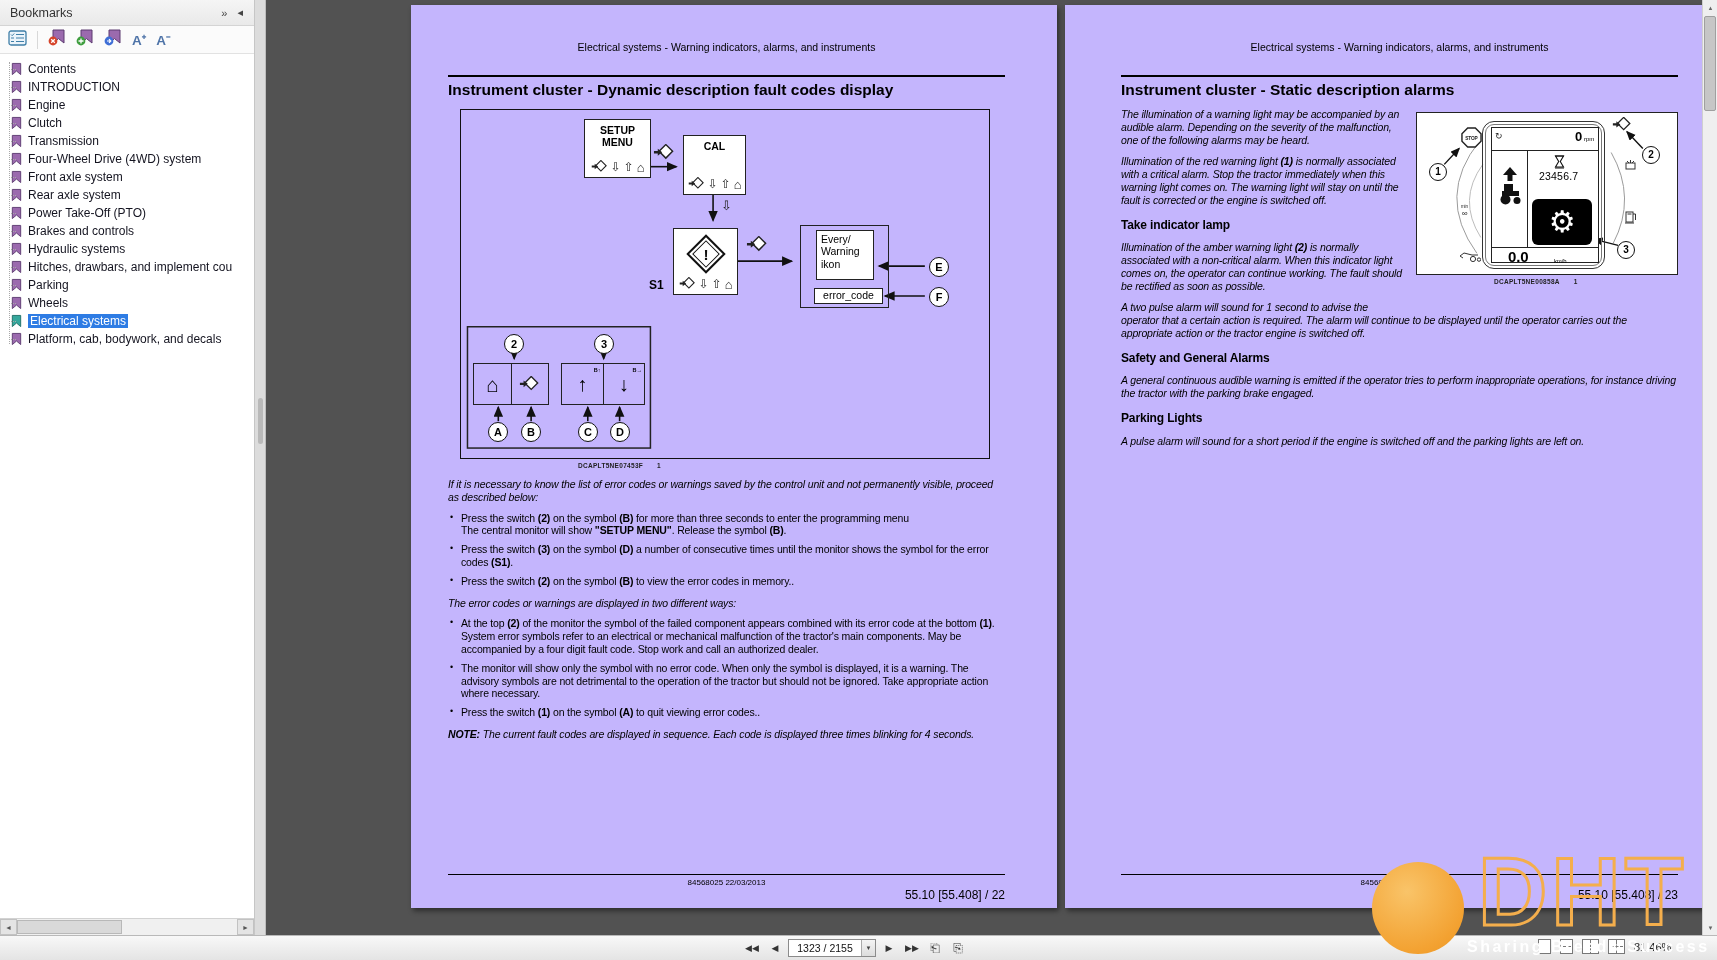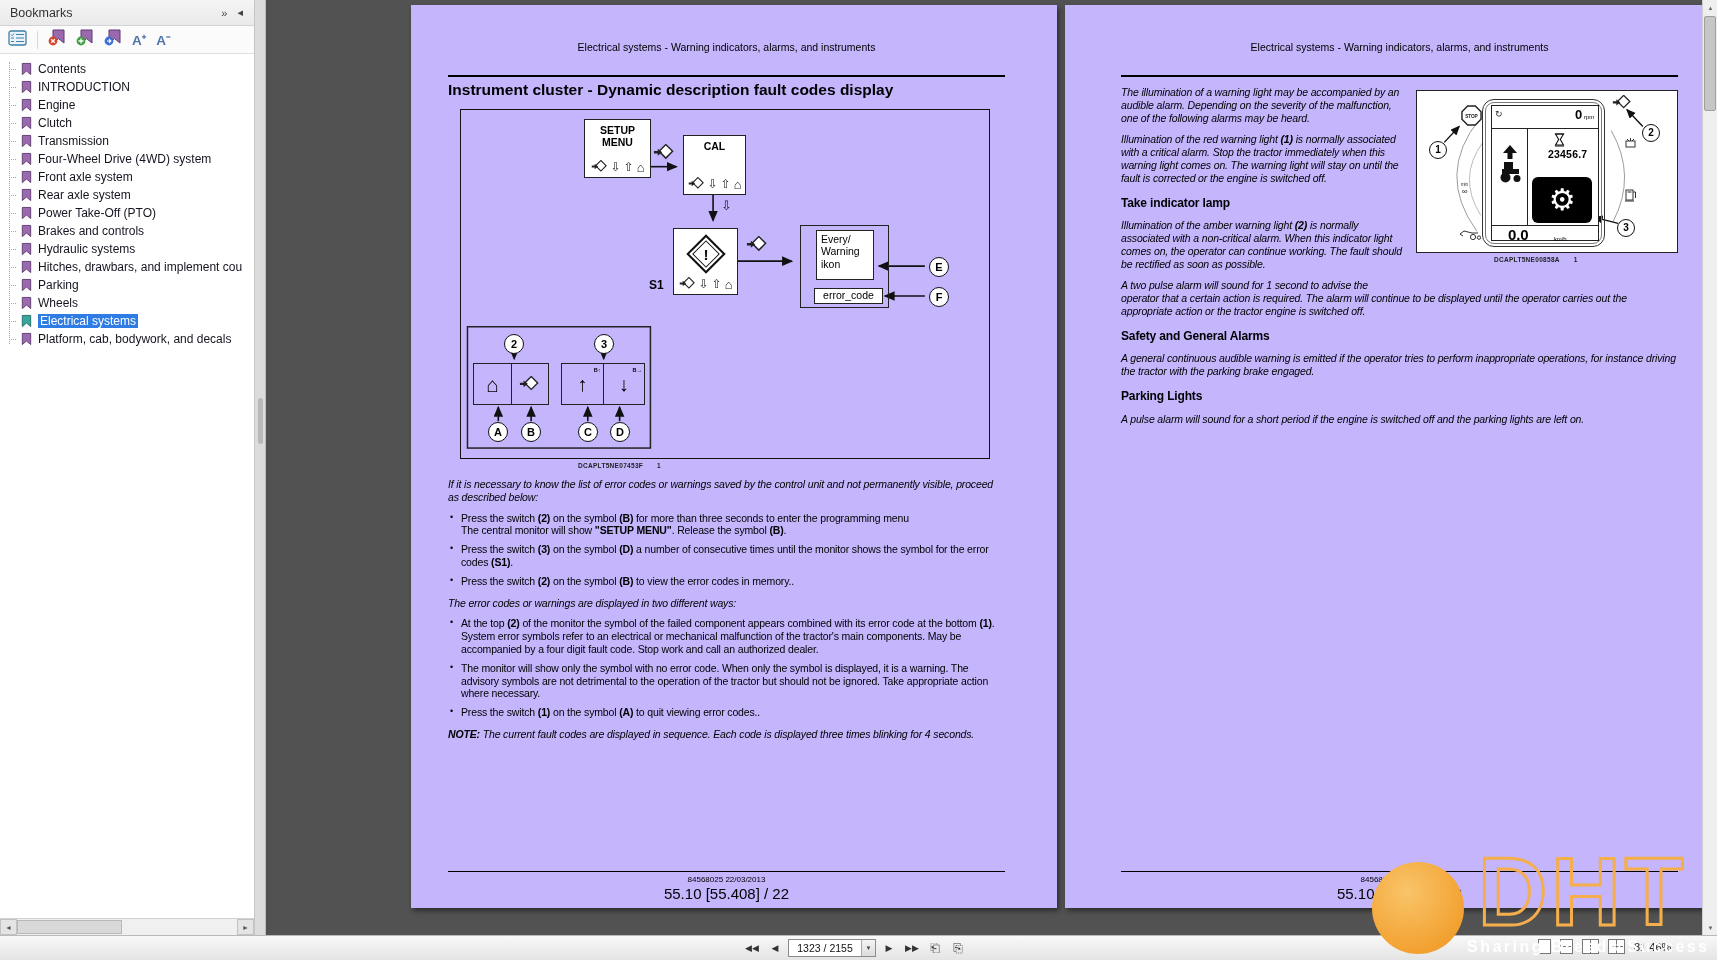--- a/index.html
+++ b/index.html
@@ -10,21 +10,21 @@
   #panel { position:absolute; left:0; top:0; width:254px; height:935px; background:#fff; z-index:10; overflow:hidden; }
   .panel-header { height:26px; background:linear-gradient(#f5f5f5,#e9e9e9); border-bottom:1px solid #d4d4d4;
                   display:flex; align-items:center; padding:0 6px 0 10px; }
   .panel-title { font-size:12.5px; color:#333; flex:1; }
   .ph-ico { font-size:11px; color:#444; padding:0 5px; cursor:pointer; }
   .panel-toolbar { height:28px; background:#fbfbfb; border-bottom:1px solid #e2e2e2; display:flex; align-items:center; padding-left:8px; gap:10px; }
   .pt-sep { width:1px; height:18px; background:#d8d8d8; }
   .tsize { font-size:13.5px; font-weight:bold; color:#4f74a8; }
   #tree { position:relative; padding-top:6px; }
   #vline { position:absolute; left:9px; top:8px; height:282px; border-left:1px dotted #a8a8a8; }
-  .trow { height:18px; display:flex; align-items:center; padding-left:20px; position:relative; white-space:nowrap; cursor:pointer; }
+  .trow { height:18px; display:flex; align-items:center; padding-left:10px; position:relative; white-space:nowrap; cursor:pointer; }
   .trow::before { content:""; position:absolute; left:9px; top:9px; width:7px; border-top:1px dotted #a8a8a8; }
   .trow svg { margin-right:5px; flex:none; }
   .tlabel { font-size:12px; color:#141420; }
   .trow.sel .tlabel { background:#2e7ce4; color:#fff; padding:0 2px; }
   .hscroll { position:absolute; left:0; bottom:0; width:254px; height:17px; background:#f0f0f0; border-top:1px solid #d2d2d2; }
   .sbtn { position:absolute; top:0; width:17px; height:16px; background:#e4e4e4; border:1px solid #c2c2c2;
           font-size:7px; color:#555; display:flex; align-items:center; justify-content:center; cursor:pointer; }
   .hthumb { position:absolute; left:17px; top:1px; width:105px; height:14px; background:#d9d9d9; border:1px solid #b8b8b8; }
 
   
@@ -42,21 +42,21 @@
   .body-txt { font-size:10.5px; line-height:1.22; color:#000; letter-spacing:-0.15px; }
   .body-txt p { margin-top:9px;font-style:italic; }
   .blist { list-style:none; margin-top:8px; }
   .blist li { position:relative; padding-left:13px; margin-bottom:6px; white-space:pre-line; }
   .blist li::before { content:"•"; position:absolute; left:2px; top:0; font-size:9px; }
   .note { font-style:italic; }
   .pfoot { position:absolute; left:37px; right:52px; bottom:6px; text-align:center; }
   #pageR .pfoot { left:56px; right:33px; }
   .pfoot .frule { border-top:1.5px solid #000; margin-bottom:3px; }
   .f1 { font-size:8px; }
-  .f2 { font-size:15px; margin-top:1px; }
+  .f2 { font-size:12px; margin-top:1px;text-align:right; }
   .figcap { font-size:6.5px; font-weight:bold; letter-spacing:.3px; color:#222; margin-top:3px; }
   .capnum { margin-left:14px; }
 
   
   #fcfig { position:relative; width:530px; height:350px; border:1.5px solid #111; margin:10px 0 0 12px; }
   #fcsvg { position:absolute; left:0; top:0; width:100%; height:100%; }
   .fbox { position:absolute; border:1.5px solid #222; background:#fff; display:flex; flex-direction:column;
           align-items:center; justify-content:space-between; padding:4px 2px 3px; }
   .fbox .blab { font-size:10.5px; font-weight:bold; text-align:center; line-height:1.15; white-space:pre-line; }
   .irow { display:flex; align-items:center; gap:3px; font-size:12px; color:#222; }
@@ -82,21 +82,21 @@
   #bezel { position:absolute; left:65px; top:8px; width:123px; height:148px; border:1.5px solid #333; border-radius:12px; }
   #bezel::before { content:""; position:absolute; inset:2px; border:1px solid #777; border-radius:9px; }
   #scr { position:absolute; left:74px; top:14px; width:108px; height:136px; border:1px solid #222; background:#fff; }
   .scr-line-top { position:absolute; left:0; top:22px; width:100%; border-top:1px solid #222; }
   .scr-line-bot { position:absolute; left:0; top:119px; width:100%; border-top:1px solid #222; }
   .scr-div { position:absolute; left:35px; top:22px; height:97px; border-left:1px solid #222; }
   .rot-ico { position:absolute; left:3px; top:3px; font-size:9px; color:#222; }
   .rpm { position:absolute; right:4px; top:1px; font-size:13px; font-weight:bold; }
   .rpmu { font-size:6px; font-weight:normal; margin-left:2px; }
   .hglass { position:absolute; left:62px; top:27px; }
-  .hours { position:absolute; left:56px; top:42px; font-size:10.5px; font-weight:bold; letter-spacing:.2px; }
+  .hours { position:absolute; left:47px; top:42px; font-size:10.5px; font-weight:normal; letter-spacing:.2px; }
   .gearbox { position:absolute; left:40px; top:71px; width:60px; height:46px; background:#000; border-radius:6px;
              display:flex; align-items:center; justify-content:center; }
   .gear { color:#fff; font-size:30px; line-height:1; }
   .speed { position:absolute; left:16px; top:120px; font-size:15px; font-weight:bold; }
   .speedu { position:absolute; left:62px; top:130px; font-size:6px; }
   .tric { position:absolute; left:4px; top:38px; }
   .co2 { position:absolute; width:18px; height:18px; border:1.2px solid #111; border-radius:50%; background:#fff;
          display:flex; align-items:center; justify-content:center; font-size:10px; font-weight:bold; z-index:3; }
   .minoo { position:absolute; left:44px; top:92px; font-size:4.5px; text-align:center; color:#222; line-height:1.1; }
   .minoo .inf { font-size:8px; display:block; }
@@ -449,20 +449,21 @@
     <div class="pfoot">
       <div class="frule"></div>
       <div class="f1">84568025 22/03/2013</div>
       <div class="f2">55.10 [55.408] / 22</div>
     </div>
   </div>
 
   <div class="page" id="pageR">
     <div class="phead">Electrical systems - Warning indicators, alarms, and instruments</div>
     <div class="trule"></div>
+    <div class="ptitle">Instrument cluster - Static description alarms</div>
 
     <div class="body-txt" style="margin-top:6px">
       <div class="cluster-fig">
         <div id="clframe">
           <svg id="cldeco" viewBox="0 0 262 163">
             <defs>
                 <marker id="ah2" markerWidth="8" markerHeight="8" refX="6" refY="3" orient="auto">
                   <path d="M0,0 L7,3 L0,6 z" fill="#111"></path>
                 </marker>
               </defs>

